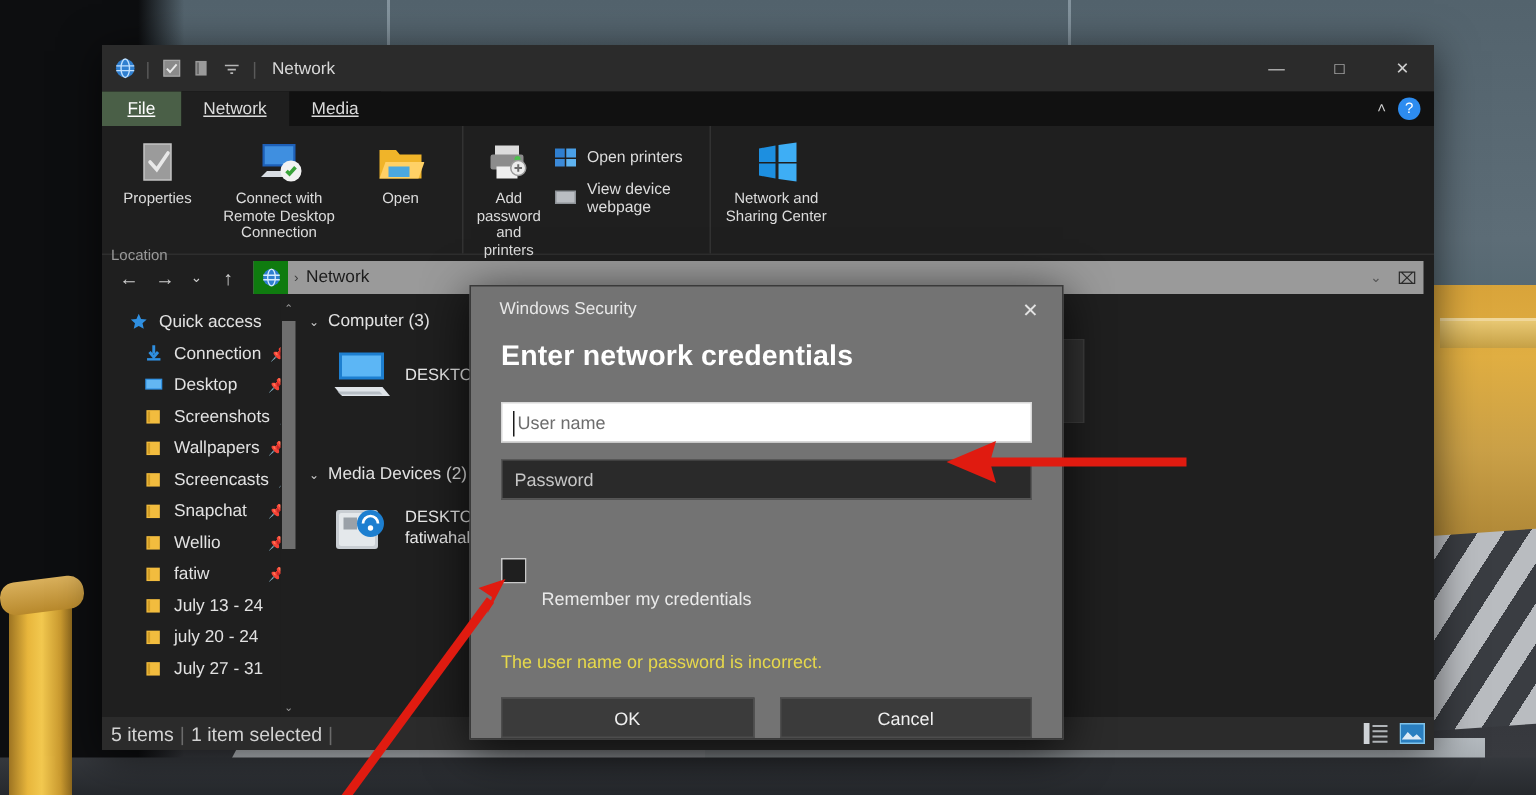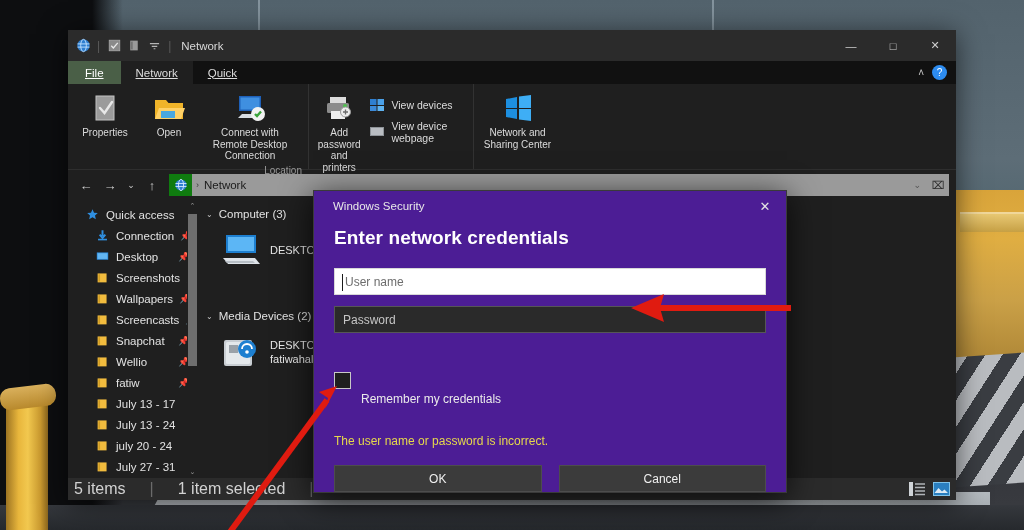--- a/index.html
+++ b/index.html
@@ -117,21 +117,21 @@
 
   
   #ribbon {
     height: 86px; background: #1f1f1f; display: flex; flex: none;
     border-bottom: 1px solid #2e2e2e; position: relative;
   }
   .rgroup { display: flex; flex-direction: column; position: relative; padding: 0 6px; }
   .rgroup + .rgroup { border-left: 1px solid #323232; }
   .rgroup-items { display: flex; align-items: flex-start; flex: 1; padding-top: 5px; gap: 2px; }
   .rgroup-label {
-    font-size: 10px; color: #9a9a9a; text-align: right;
+    font-size: 10px; color: #9a9a9a; text-align: left;
     padding-bottom: 4px; height: 15px;
   }
   .rbtn {
     width: 62px; display: flex; flex-direction: column; align-items: center;
     gap: 3px; font-size: 10px; color: #dcdcdc; text-align: center;
     line-height: 1.15; padding: 3px 1px;
   }
   .rbtn.wide { width: 96px; }
   .ricon { width: 32px; height: 32px; }
   .rsmall-list { display: flex; flex-direction: column; gap: 3px; padding-top: 6px; }
@@ -215,30 +215,30 @@
     width: 172px; height: 54px; display: flex; align-items: center;
     gap: 8px; padding: 4px 6px;
   }
   .tile.selected { background: #323232; outline: 1px solid #3d3d3d; }
   .tile-ic { width: 42px; height: 40px; flex: none; }
   .tile-label { font-size: 11px; color: #e8e8e8; line-height: 1.25; }
 
   
   #statusbar {
     height: 22px; background: #2b2b2b; display: flex; align-items: center;
-    padding: 0 6px; font-size: 16px; color: #d2d2d2; gap: 24px; flex: none; text-align: right;
+    padding: 0 6px; font-size: 13px; color: #d2d2d2; gap: 4px; flex: none; text-align: right;
   }
   .status-sep { color: #6b6b6b; }
   #view-btns { margin-left: auto; display: flex; gap: 7px; align-items: center; }
   .vbtn { width: 17px; height: 15px; }
 
   
   #cred-dialog {
-    position: absolute; left: 313px; top: 190px; width: 474px; height: 303px;
-    background: #4c1d95; border: 1px solid #3a3a3a;
+    position: absolute; left: 313px; top: 190px; width: 396px; height: 303px;
+    background: #737373; border: 1px solid #3a3a3a;
     box-shadow: 0 6px 30px rgba(0,0,0,.75);
     display: flex; flex-direction: column;
   }
   #dlg-titlebar {
     height: 30px; display: flex; align-items: center; flex: none;
     padding-left: 19px;
   }
   #dlg-title { font-size: 11.5px; color: #e8e8e8; }
   #dlg-close {
     margin-left: auto; width: 42px; height: 30px; display: flex;
@@ -330,61 +330,61 @@
     <div id="window-controls">
       <div class="wbtn">—</div>
       <div class="wbtn">□</div>
       <div class="wbtn close">✕</div>
     </div>
   </div>
 
   <div id="ribbon-tabs">
     <div class="rtab file">File</div>
     <div class="rtab active">Network</div>
-    <div class="rtab">Quick</div>
+    <div class="rtab">Media</div>
     <div id="ribbon-right">
       <span id="collapse-chevron">˄</span>
       <span id="help-icon">?</span>
     </div>
   </div>
 
   <div id="ribbon">
 
     <div class="rgroup" style="width:240px">
       <div class="rgroup-items">
         <div class="rbtn">
           <span class="ricon">
             <svg width="32" height="32" viewBox="0 0 32 32">
                 <rect x="7" y="4" width="18" height="24" fill="#9b9b9b" stroke="#c3c3c3" stroke-width="1"></rect>
                 <path d="M11 16l4.5 5L23 10" stroke="#e8e8e8" stroke-width="2.4" fill="none" stroke-linecap="round"></path>
               </svg>
           </span>
           <span>Properties</span>
-        </div>
-        <div class="rbtn">
-          <span class="ricon">
-            <svg width="32" height="32" viewBox="0 0 32 32">
-                <path d="M2 8h11l2.5 3H30v16H2z" fill="#f0b429"></path>
-                <path d="M2 27l4-11h26l-4 11z" fill="#ffd166"></path>
-                <rect x="8" y="19" width="14" height="7" fill="#4aa8e0"></rect>
-              </svg>
-          </span>
-          <span>Open</span>
         </div>
         <div class="rbtn wide">
           <span class="ricon">
             <svg width="32" height="32" viewBox="0 0 32 32">
                 <rect x="5" y="4" width="22" height="15" fill="#1e60b8"></rect>
                 <rect x="6.5" y="5.5" width="19" height="12" fill="#3f8fe0"></rect>
                 <path d="M8 22h18l4 4H4z" fill="#d8dde3"></path>
                 <circle cx="24" cy="22" r="7" fill="#f2f2f2"></circle>
                 <path d="M21 22l2 2 4-4.5" stroke="#3aa33a" stroke-width="2.4" fill="none"></path>
               </svg>
           </span>
           <span>Connect with Remote Desktop Connection</span>
+        </div>
+        <div class="rbtn">
+          <span class="ricon">
+            <svg width="32" height="32" viewBox="0 0 32 32">
+                <path d="M2 8h11l2.5 3H30v16H2z" fill="#f0b429"></path>
+                <path d="M2 27l4-11h26l-4 11z" fill="#ffd166"></path>
+                <rect x="8" y="19" width="14" height="7" fill="#4aa8e0"></rect>
+              </svg>
+          </span>
+          <span>Open</span>
         </div>
       </div>
       <div class="rgroup-label">Location</div>
     </div>
 
     <div class="rgroup" style="width:165px">
       <div class="rgroup-items">
         <div class="rbtn">
           <span class="ricon">
             <svg width="32" height="32" viewBox="0 0 32 32">
@@ -401,21 +401,21 @@
         <div class="rsmall-list">
           <div class="rsmall">
             <span class="ricon-sm">
               <svg width="16" height="16" viewBox="0 0 16 16">
                   <rect x="1" y="2" width="6.5" height="6" fill="#2f7fd0"></rect>
                   <rect x="8.5" y="2" width="6.5" height="6" fill="#4aa0e8"></rect>
                   <rect x="1" y="9" width="6.5" height="5" fill="#3c8ad8"></rect>
                   <rect x="8.5" y="9" width="6.5" height="5" fill="#5fb3f0"></rect>
                 </svg>
             </span>
-            <span>View devices</span>
+            <span>Open printers</span>
           </div>
           <div class="rsmall">
             <span class="ricon-sm">
               <svg width="16" height="16" viewBox="0 0 16 16">
                   <rect x="1" y="3" width="14" height="9" fill="#8e9398"></rect>
                   <rect x="2" y="4" width="12" height="7" fill="#b9bdc2"></rect>
                 </svg>
             </span>
             <span>View device webpage</span>
           </div>
@@ -527,27 +527,20 @@
         <span>Wellio</span>
         <span class="pin">📌</span>
       </div>
       <div class="nav-item indent">
         <span class="nav-ic"><svg width="13" height="13" viewBox="0 0 16 16">
               <rect x="2" y="3" width="11" height="11" fill="#f2bc3e"></rect>
               <rect x="3" y="4" width="2" height="9" fill="#d09c24"></rect>
             </svg></span>
         <span>fatiw</span>
         <span class="pin">📌</span>
-      </div>
-      <div class="nav-item indent">
-        <span class="nav-ic"><svg width="13" height="13" viewBox="0 0 16 16">
-              <rect x="2" y="3" width="11" height="11" fill="#f2bc3e"></rect>
-              <rect x="3" y="4" width="2" height="9" fill="#d09c24"></rect>
-            </svg></span>
-        <span>July 13 - 17</span>
       </div>
       <div class="nav-item indent">
         <span class="nav-ic"><svg width="13" height="13" viewBox="0 0 16 16">
               <rect x="2" y="3" width="11" height="11" fill="#f2bc3e"></rect>
               <rect x="3" y="4" width="2" height="9" fill="#d09c24"></rect>
             </svg></span>
         <span>July 13 - 24</span>
       </div>
       <div class="nav-item indent">
         <span class="nav-ic"><svg width="13" height="13" viewBox="0 0 16 16">

